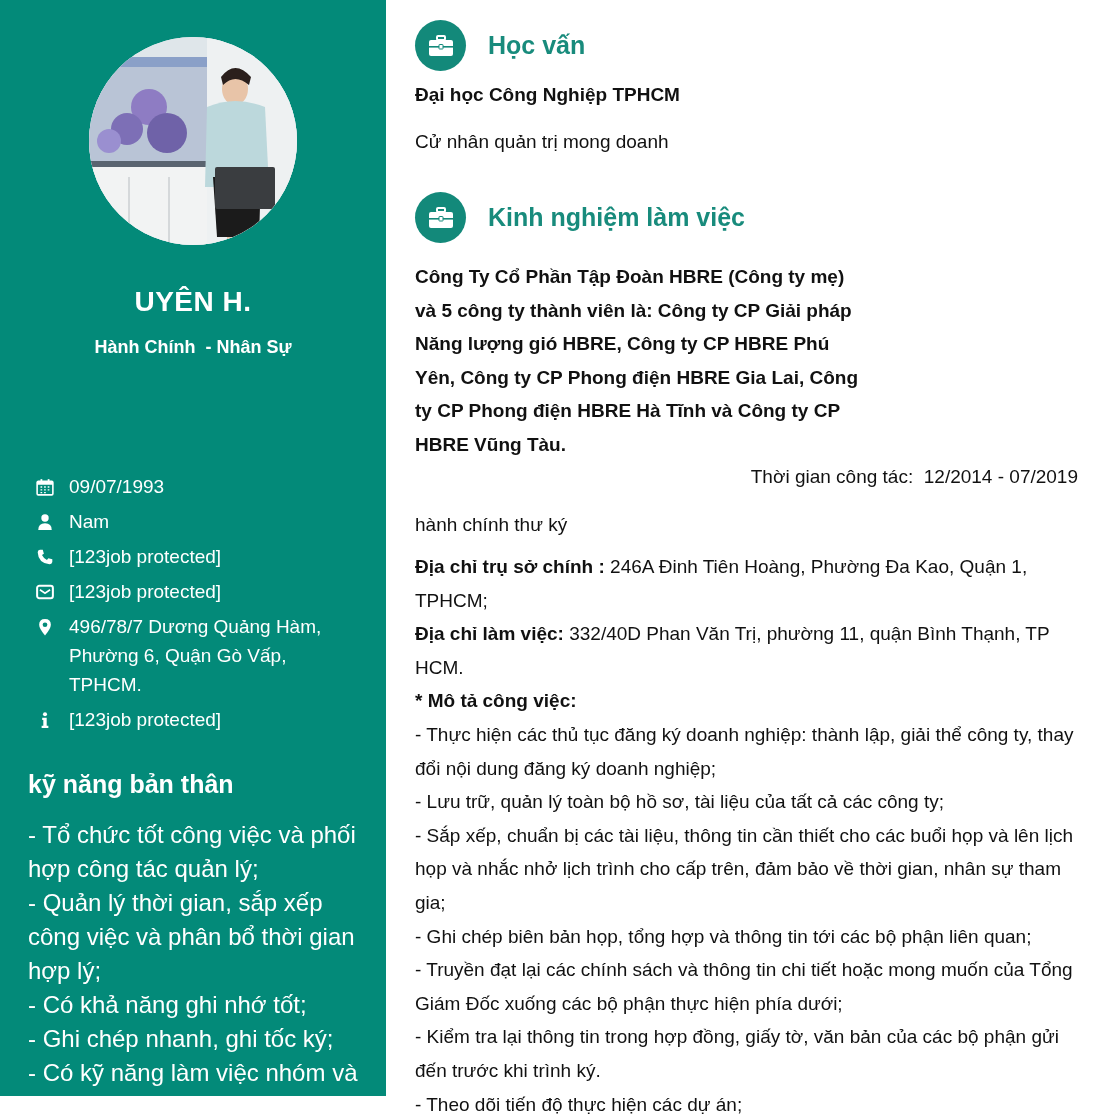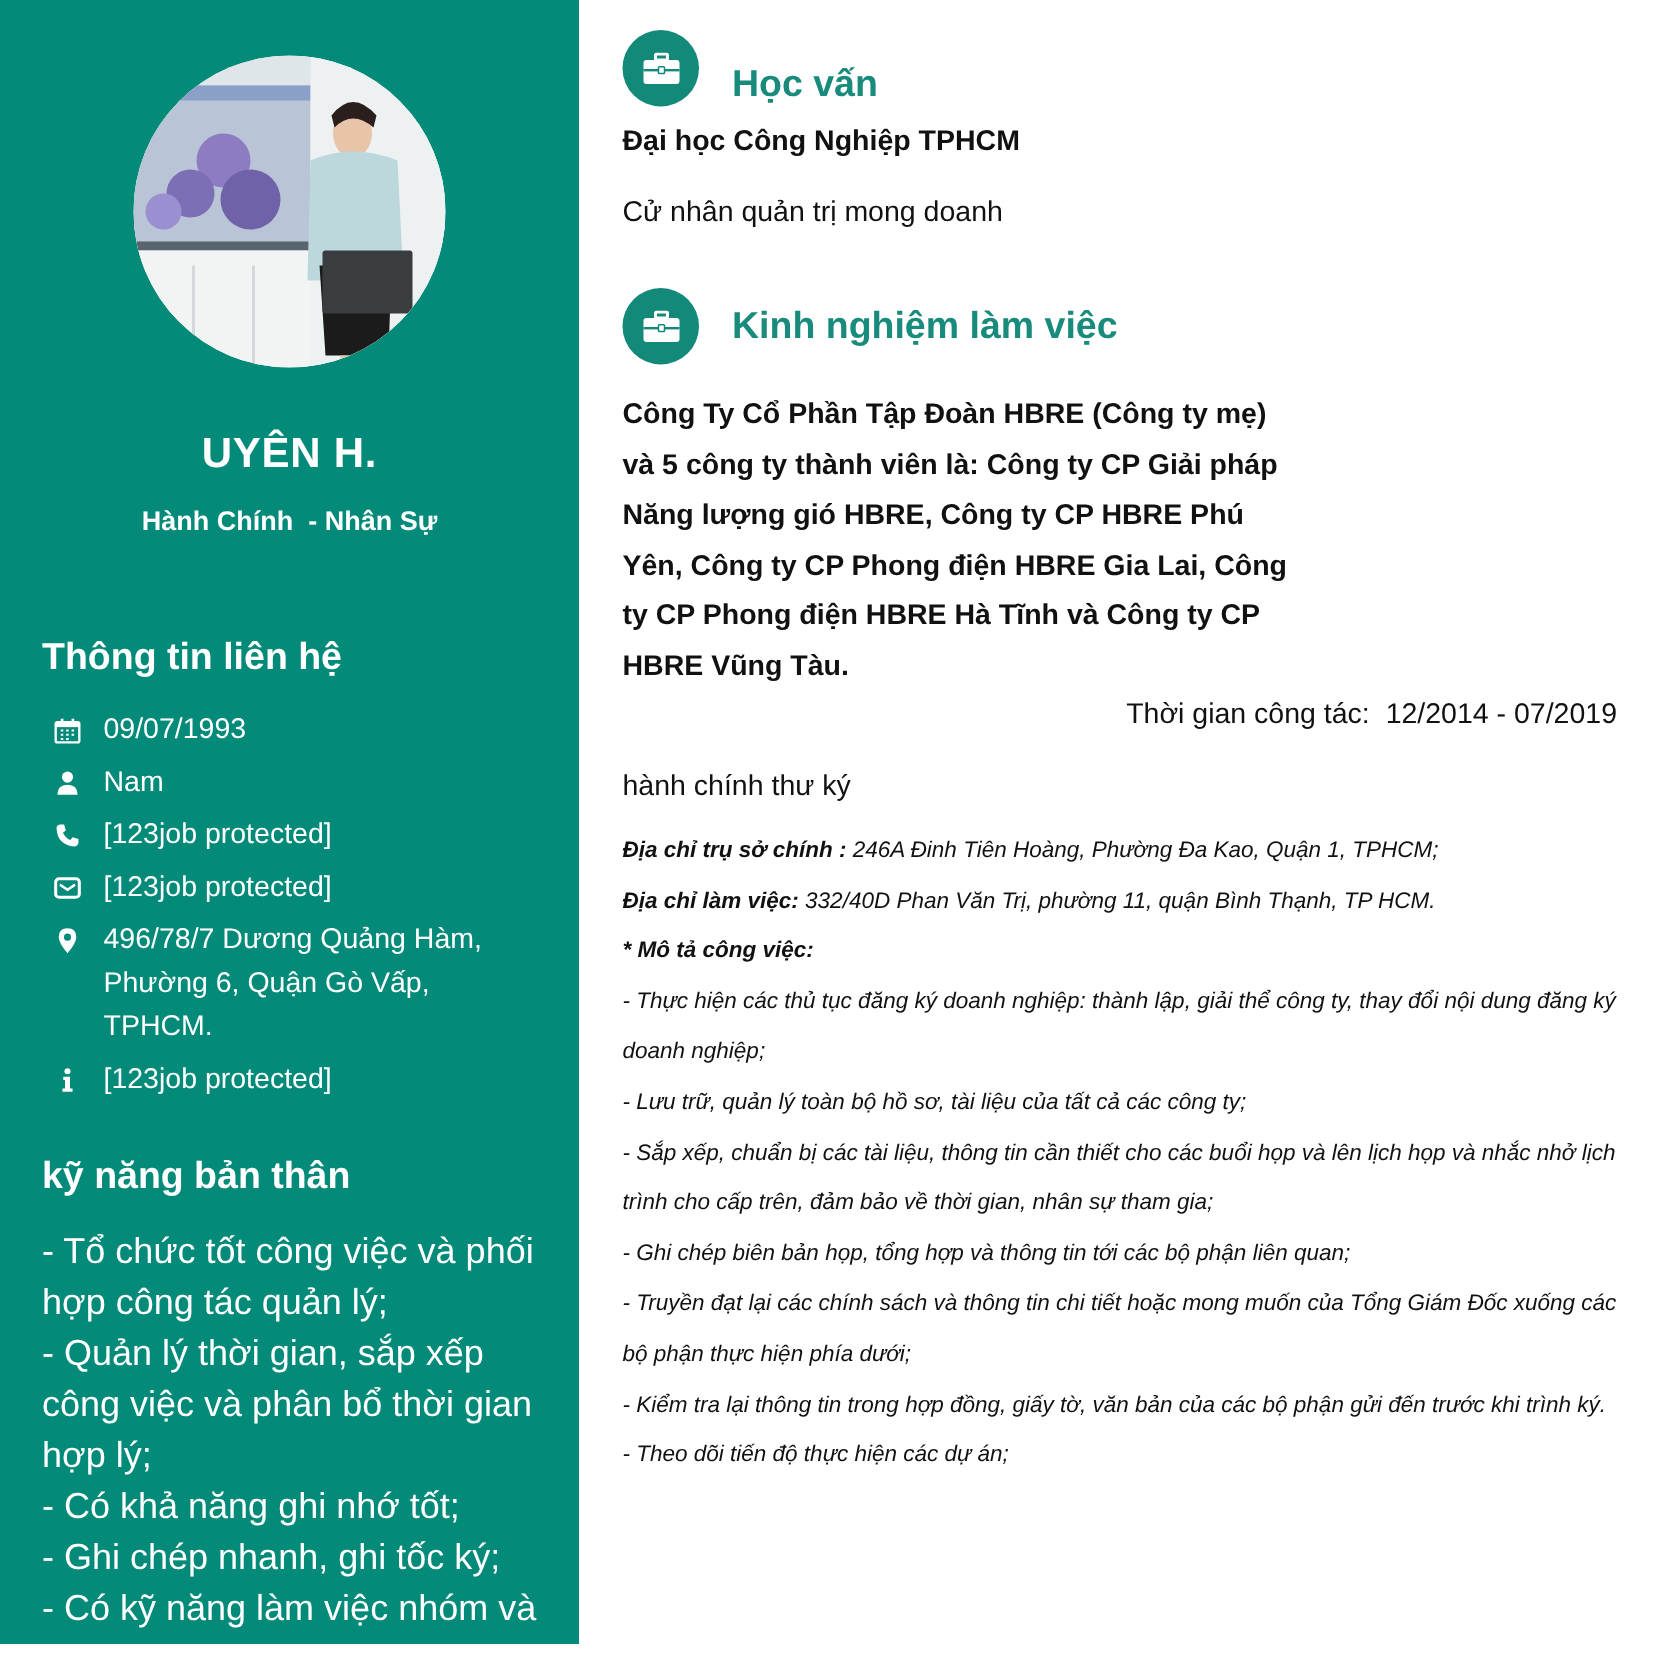--- a/index.html
+++ b/index.html
@@ -40,21 +40,21 @@
   }
   .sec-icon svg { width: 26px; height: 22px; }
   .sec-label { font-size: 25px; font-weight: bold; color: #188b7c; }
 
   .edu-school { position: absolute; left: 29px; top: 84px; font-size: 19px; font-weight: bold; }
   .edu-degree { position: absolute; left: 29px; top: 131px; font-size: 19px; }
 
   .company { position: absolute; left: 29px; top: 260px; width: 450px; font-size: 19px; font-weight: bold; line-height: 33.6px; }
   .period { position: absolute; right: 28px; top: 466px; font-size: 19px; white-space: pre; }
   .position { position: absolute; left: 29px; top: 514px; font-size: 19px; }
-  .details { position: absolute; left: 29px; top: 550px; width: 670px; font-size: 15px; line-height: 33.6px; font-style: italic; }
+  .details { position: absolute; left: 29px; top: 550px; width: 670px; font-size: 19px; line-height: 33.6px; }
   .details b { font-weight: bold; }
 </style>
 </head>
 <body>
 
 <aside class="sidebar">
   <div class="avatar">
     <svg viewBox="0 0 208 208">
       <rect width="208" height="208" fill="#dfe6ea"></rect>
 
@@ -78,21 +78,20 @@
       <path d="M124 140 L172 140 L170 200 L128 200 Z" fill="#1b1b1b"></path>
       <rect x="126" y="130" width="60" height="42" rx="2" fill="#3a3d40"></rect>
       <rect x="138" y="200" width="8" height="8" fill="#e8c4a8"></rect>
       <rect x="154" y="200" width="8" height="8" fill="#e8c4a8"></rect>
     </svg>
   </div>
 
   <div class="name">UYÊN H.</div>
   <div class="job-title">Hành Chính  - Nhân Sự</div>
 
-  <div class="section-title" style="top:424px;">Thông tin liên hệ</div>
 
   <div class="contact-list">
     <div class="contact-item">
       <span class="ic">
         <svg viewBox="0 0 16 16">
             <rect x="1" y="3" width="14" height="12" rx="1" fill="none" stroke="#fff" stroke-width="1.4"></rect>
             <rect x="1" y="3" width="14" height="3" fill="#fff"></rect>
             <rect x="4" y="1" width="1.6" height="4" fill="#fff"></rect>
             <rect x="10.4" y="1" width="1.6" height="4" fill="#fff"></rect>
             <path d="M4 8h1.5M7.2 8h1.5M10.4 8h1.5M4 10.5h1.5M7.2 10.5h1.5M10.4 10.5h1.5M4 13h1.5M7.2 13h1.5" stroke="#fff" stroke-width="1.2"></path>
@@ -153,21 +152,21 @@
     <div>- Quản lý thời gian, sắp xếp công việc và phân bổ thời gian hợp lý;</div>
     <div>- Có khả năng ghi nhớ tốt;</div>
     <div>- Ghi chép nhanh, ghi tốc ký;</div>
     <div>- Có kỹ năng làm việc nhóm và độc lập;</div>
     <div>- Lưu trữ, sắp xếp hồ sơ một</div>
   </div>
 </aside>
 
 <main class="main">
 
-  <div class="sec-head" style="top:20px;align-items:flex-end;">
+  <div class="sec-head" style="top:20px;">
     <div class="sec-icon">
       <svg viewBox="0 0 26 22">
           <rect x="9" y="1" width="8" height="4" rx="1" fill="none" stroke="#fff" stroke-width="2"></rect>
           <rect x="1" y="5" width="24" height="16" rx="2" fill="#fff"></rect>
           <rect x="1" y="11" width="24" height="1.6" fill="#13897a"></rect>
           <rect x="11" y="9.5" width="4" height="4.5" rx="0.5" fill="#fff" stroke="#13897a" stroke-width="1"></rect>
         </svg>
     </div>
     <div class="sec-label">Học vấn</div>
   </div>

